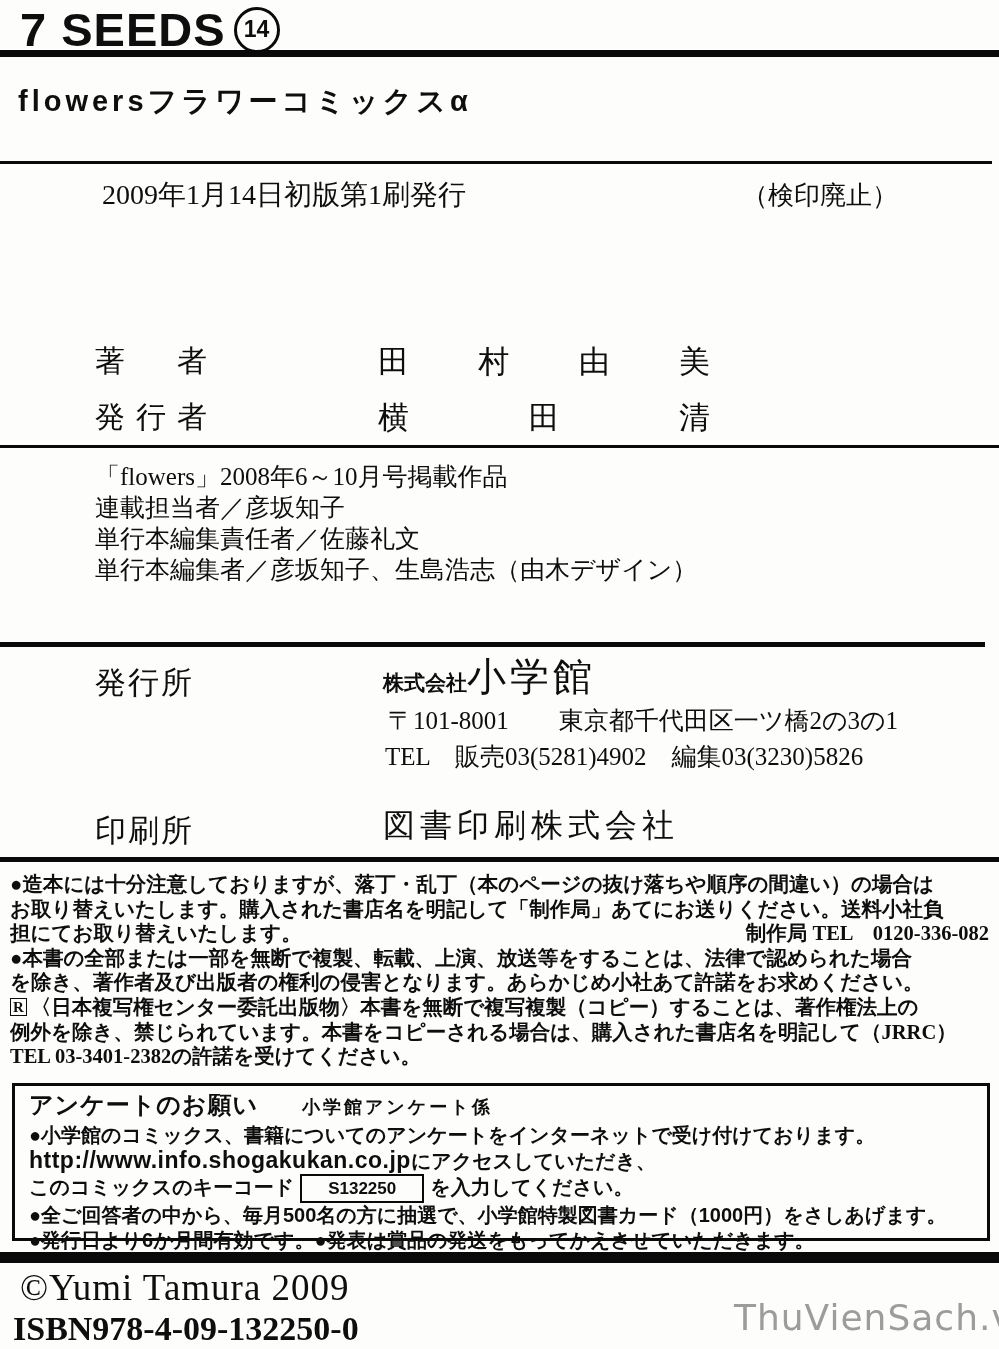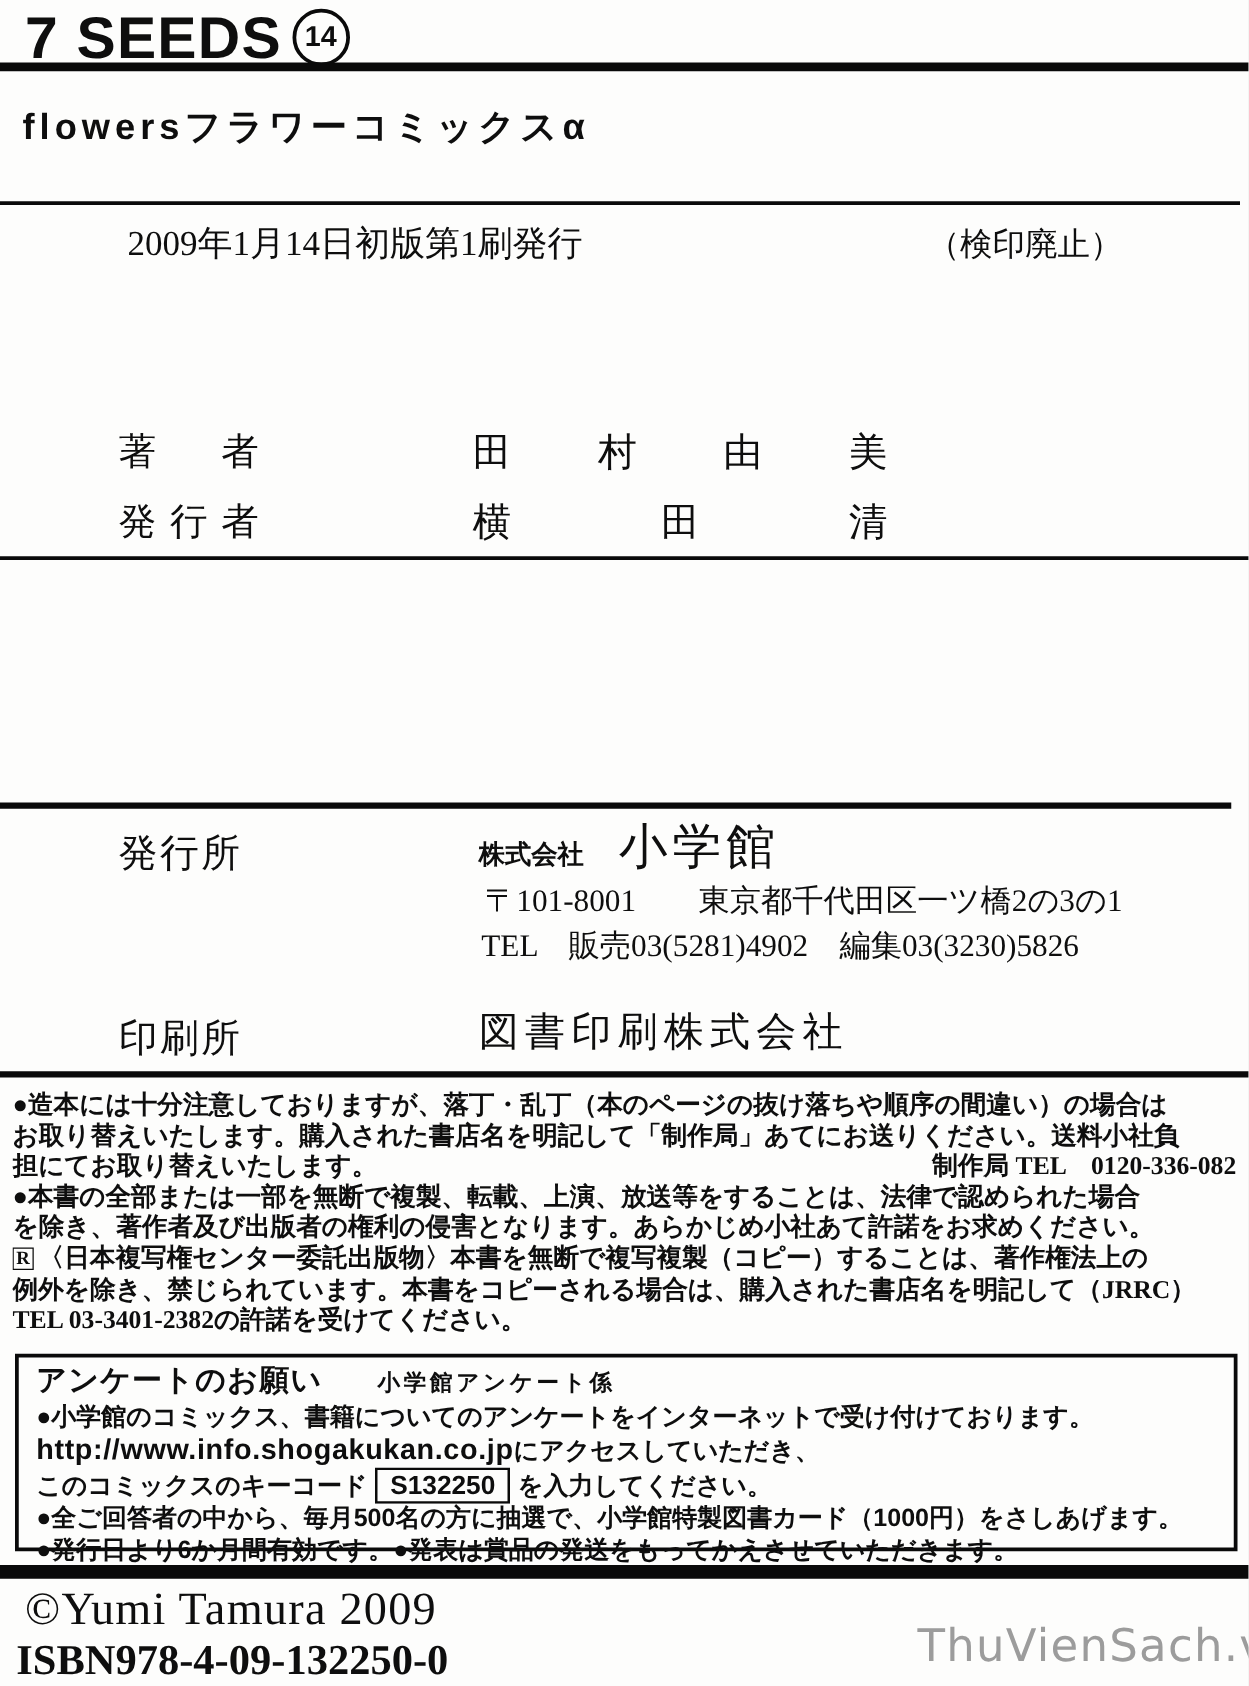--- a/index.html
+++ b/index.html
@@ -36,21 +36,21 @@
   .cred-r1{top:341px;}
   .cred-r2{top:397px;}
 
   
   .serial{top:461px;left:95px;font-size:25px;line-height:31px;white-space:nowrap;}
 
   
   .blk-label{left:95px;font-size:31px;letter-spacing:2px;}
   .pub-company{top:650px;left:383px;white-space:nowrap;}
   .pub-prefix{font-size:21px;font-weight:600;}
-  .pub-name{font-size:39px;margin-left:28px;letter-spacing:4px;}
+  .pub-name{font-size:39px;margin-left:0;letter-spacing:4px;}
   .pub-addr{top:704px;left:388px;font-size:25px;white-space:nowrap;}
   .pub-tel{top:740px;left:385px;font-size:25px;white-space:nowrap;}
   .printer-name{top:804px;left:383px;font-size:32px;letter-spacing:5px;white-space:nowrap;}
 
   
   .legal{top:872px;left:10px;width:979px;font-size:20.5px;line-height:24.6px;
     font-weight:600;}
   .legal .ln{white-space:nowrap;overflow:hidden;}
   .legal .split{display:flex;justify-content:space-between;}
   .rbox{display:inline-block;border:1.5px solid #0a0a0a;font-size:15px;
@@ -59,22 +59,22 @@
   
   .survey{top:1083px;left:12px;width:944px;height:138px;
     border:3.5px solid #0a0a0a;padding:6px 14px 8px 14px;
     font-family:"Liberation Sans", sans-serif;font-weight:bold;
     font-size:20px;line-height:25px;}
   .survey .ln{white-space:nowrap;overflow:hidden;}
   .survey-head{display:flex;align-items:baseline;margin-bottom:3px;}
   .survey-title{font-size:24px;letter-spacing:1px;}
   .survey-sub{font-size:18px;margin-left:44px;letter-spacing:3px;}
   .survey-url{font-size:23px;letter-spacing:0.5px;}
-  .keycode{display:inline-block;border:2px solid #0a0a0a;padding:0 10px;
-    font-size:21px;margin:0 6px;}
+  .keycode{display:inline-block;border:2px solid #0a0a0a;padding:0 26px;
+    font-size:17px;margin:0 6px;}
 
   
   .foot-copy{top:1266px;left:20px;font-size:37px;letter-spacing:1px;white-space:nowrap;}
   .foot-isbn{top:1310px;left:13px;font-size:34px;font-weight:bold;white-space:nowrap;}
   .foot-printed{top:1272px;left:676px;font-size:20px;font-weight:bold;
     letter-spacing:3px;word-spacing:10px;white-space:nowrap;}
   .foot-mark{top:1297px;left:734px;font-size:36px;color:#9c9c9c;
     font-family:"DejaVu Sans", sans-serif;letter-spacing:1px;white-space:nowrap;}
 </style>
 </head>
@@ -93,20 +93,26 @@
   <div class="abs edition-date">2009年1月14日初版第1刷発行</div>
   <div class="abs edition-note">（検印廃止）</div>
 
   <div class="abs cred-label cred-r1">著 者</div>
   <div class="abs cred-name cred-r1">田 村 由 美</div>
   <div class="abs cred-label cred-r2">発行者</div>
   <div class="abs cred-name cred-r2">横 田 清</div>
 
   <div class="rule" style="top:445px;height:3px;width:999px;"></div>
 
+  <div class="abs serial">
+    <div class="ln">「flowers」2008年6～10月号掲載作品</div>
+    <div class="ln">連載担当者／彦坂知子</div>
+    <div class="ln">単行本編集責任者／佐藤礼文</div>
+    <div class="ln">単行本編集者／彦坂知子、生島浩志（由木デザイン）</div>
+  </div>
 
   <div class="rule" style="top:642px;height:5px;width:985px;"></div>
 
   <div class="abs blk-label" style="top:662px;">発行所</div>
   <div class="abs pub-company">
     <span class="pub-prefix">株式会社</span><span class="pub-name">小学館</span>
   </div>
   <div class="abs pub-addr">〒101-8001　　東京都千代田区一ツ橋2の3の1</div>
   <div class="abs pub-tel">TEL　販売03(5281)4902　編集03(3230)5826</div>
 

